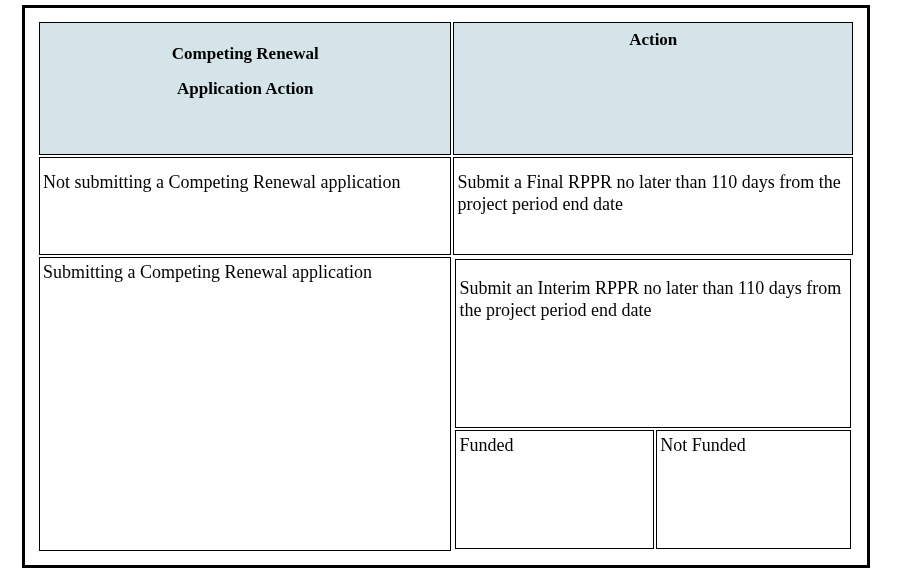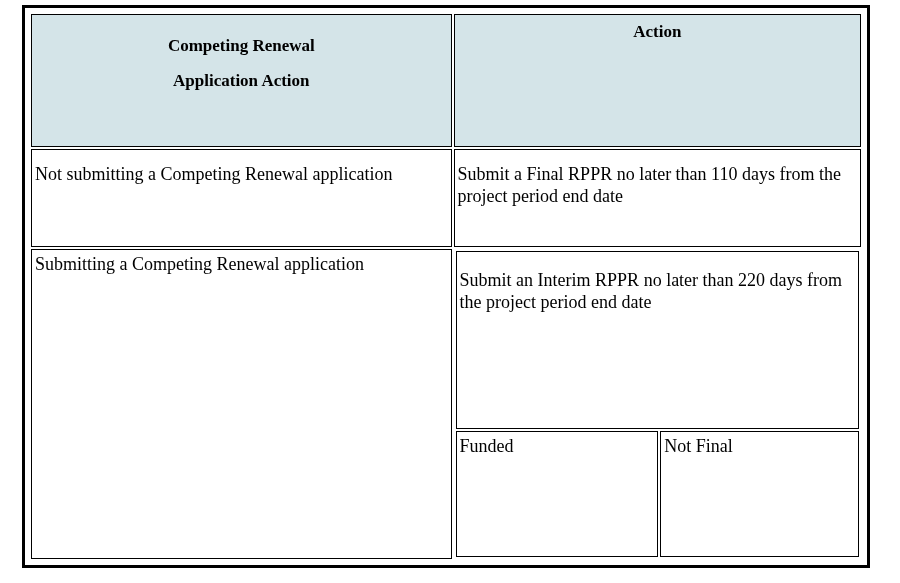--- a/index.html
+++ b/index.html
@@ -26,21 +26,21 @@
   
   .table-frame {
     position: absolute;
     left: 22px;
     top: 5px;
     width: 848px;
     height: 563px;
     border: 3px solid #000000;
     box-sizing: border-box;
     background: #ffffff;
-    padding: 4px;
+    padding: 12px;
   }
 
   
   table.main-table {
     width: 100%;
     height: 100%;
     border-collapse: separate;
     border-spacing: 2px;
     table-layout: fixed;
     background: #ffffff;
@@ -161,30 +161,30 @@
           <td class="nest-host">
             <table class="sub-table">
               <colgroup>
                 <col style="width:50.5%">
                 <col style="width:49.5%">
               </colgroup>
               <tbody>
 
                 <tr class="sub-row-interim">
                   <td colspan="2" class="cell-top">
-                    <div class="cell-text pad-top-a">Submit an Interim RPPR no later than 220 days from the project period end date</div>
+                    <div class="cell-text pad-top-a">Submit an Interim RPPR no later than 110 days from the project period end date</div>
                   </td>
                 </tr>
 
                 <tr class="sub-row-funded">
                   <td class="cell-mid">
                     <div class="cell-text">Funded</div>
                   </td>
                   <td class="cell-mid">
-                    <div class="cell-text">Not Final</div>
+                    <div class="cell-text">Not Funded</div>
                   </td>
                 </tr>
 
 
               </tbody>
             </table>
           </td>
         </tr>
 
       </tbody>

